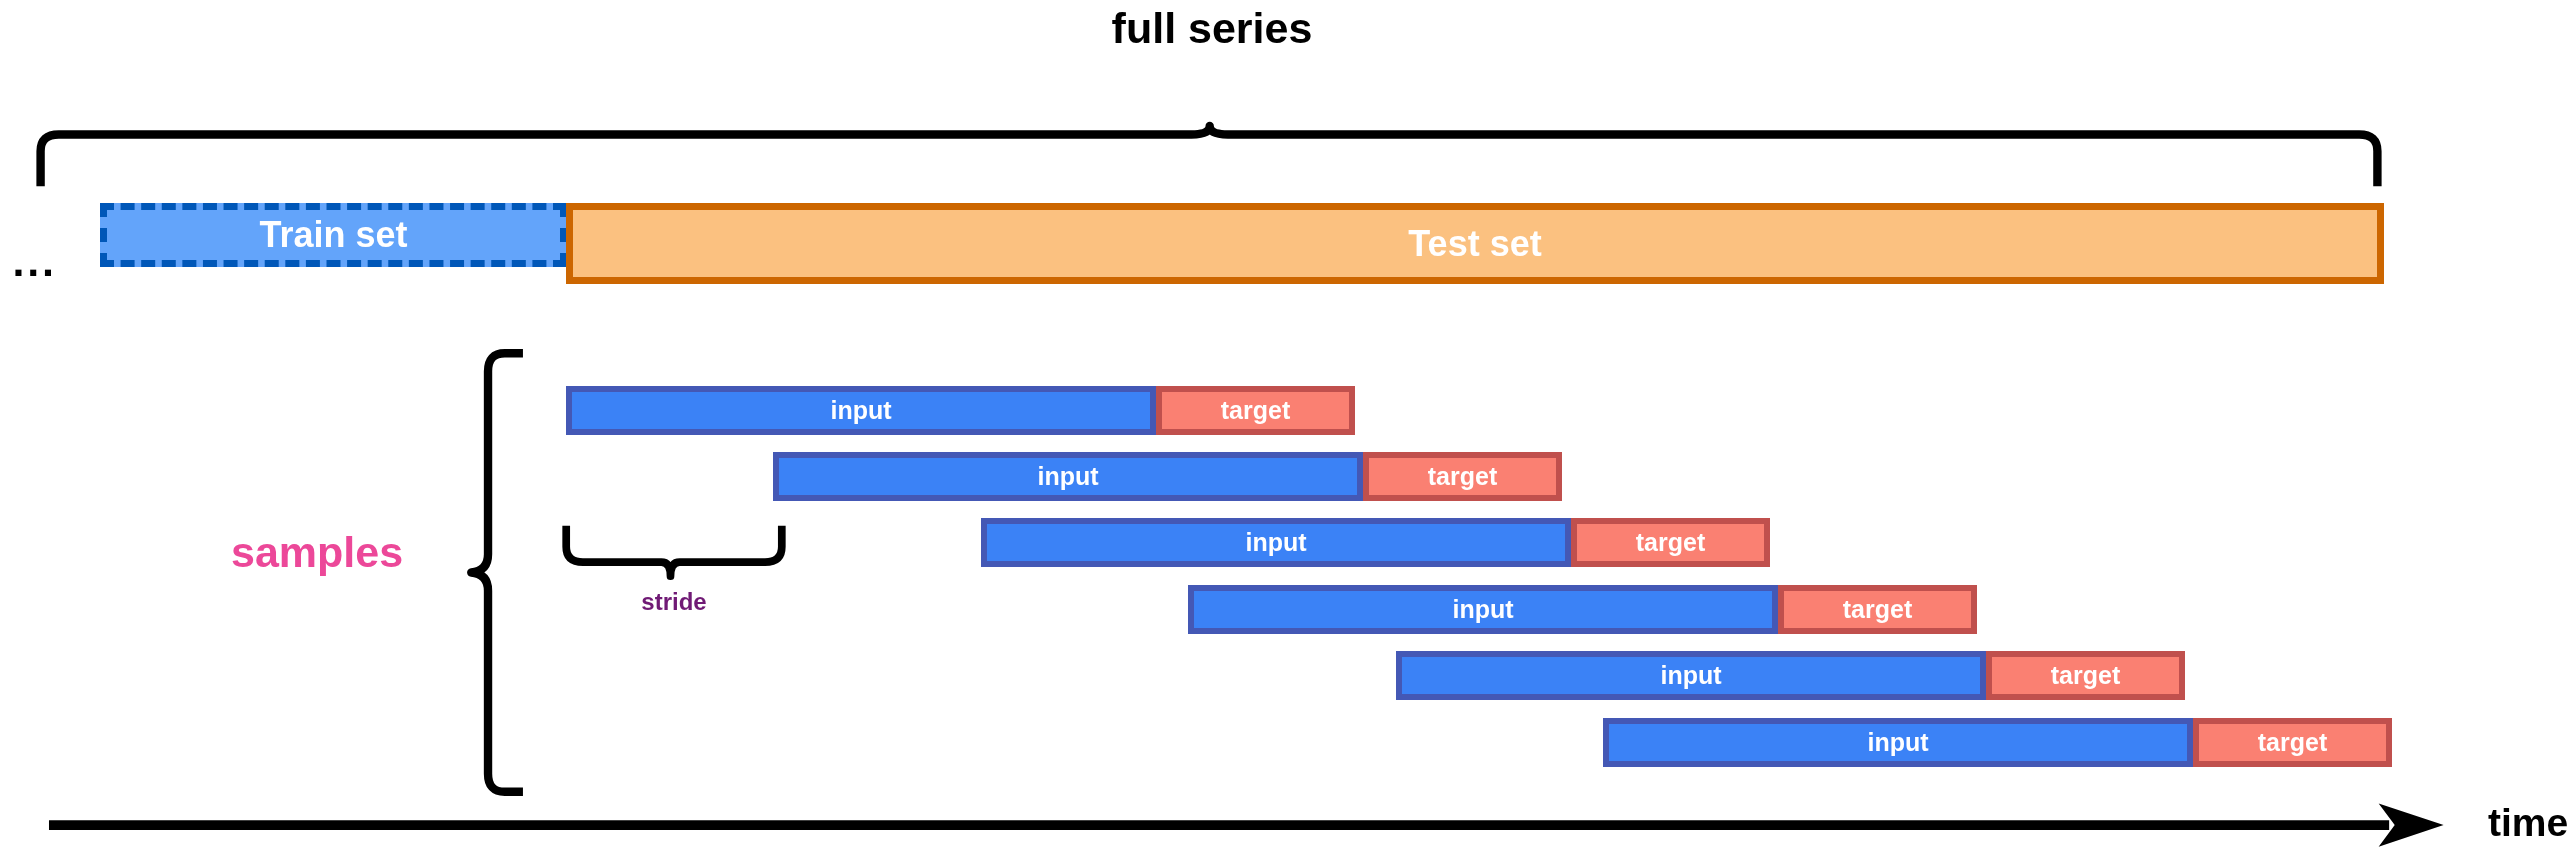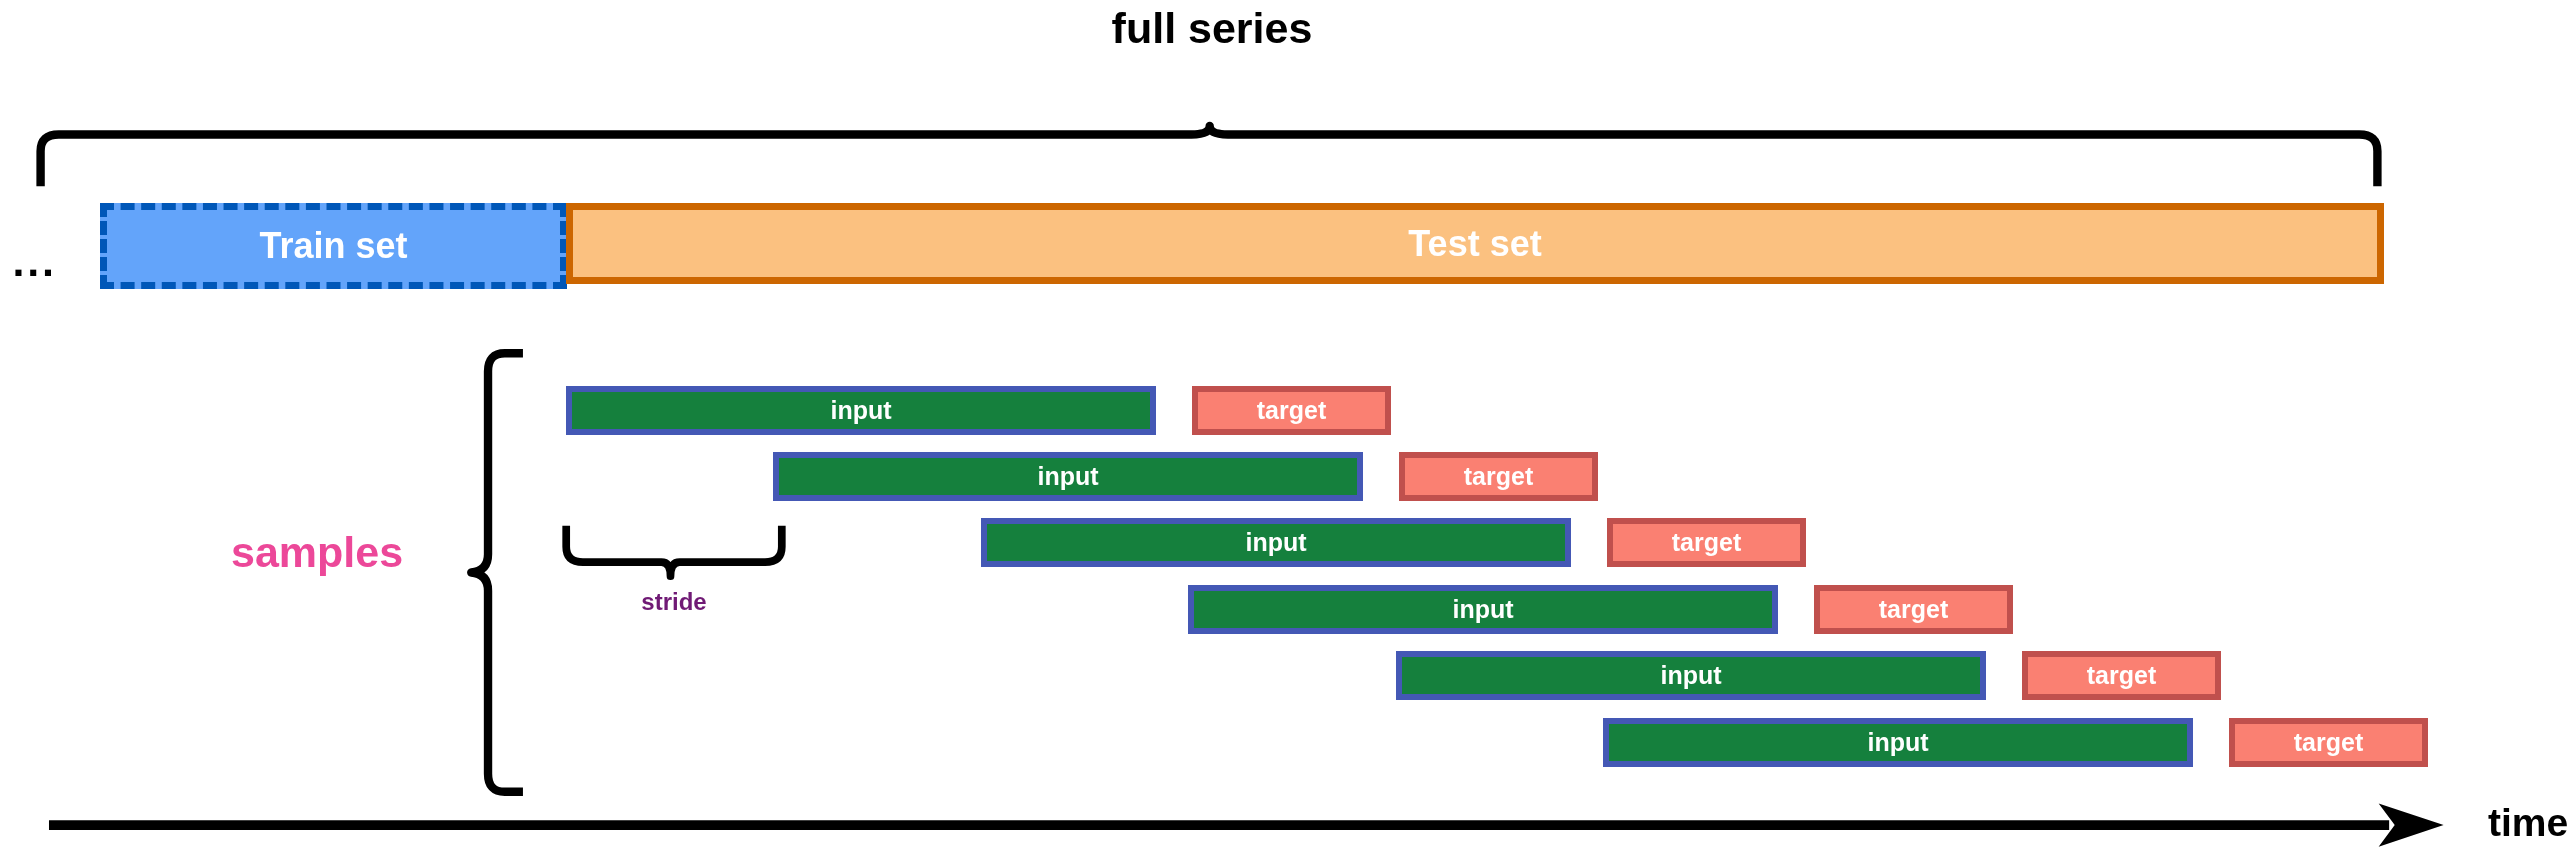--- a/index.html
+++ b/index.html
@@ -66,22 +66,22 @@
     height: 49px;
     box-sizing: border-box;
     display: flex;
     align-items: center;
     justify-content: center;
     color: #ffffff;
     font-size: 25px;
     line-height: 1;
     white-space: nowrap;
   }
-  .seg-input  { background: #15803d; border: 6.3px solid #4458B5; }
-  .seg-target { background: #FA8072; border: 6.3px solid #C0504D; margin-left: 36px; }
+  .seg-input  { background: #3b82f6; border: 6.3px solid #4458B5; }
+  .seg-target { background: #FA8072; border: 6.3px solid #C0504D; }
 
   
   .samples-label {
     font-size: 43px;
     color: #ec4899;
     white-space: nowrap;
     line-height: 1;
     text-align: center;
   }
   .stride-label {
@@ -108,21 +108,21 @@
   <div class="abs title" style="left:1086px; top:7px; width:252px; text-align:center;">full series</div>
 
   <div class="abs" style="left:35px; top:126px;">
     <svg width="2348" height="63" viewBox="0 0 3360 90">
       <path d="M 8 86 L 8 36 Q 8 12 34 12 L 1655 12 Q 1681 12 1681 0 Q 1681 12 1707 12 L 3326 12 Q 3352 12 3352 36 L 3352 86" fill="none" stroke="#000000" stroke-width="12" stroke-linecap="butt" stroke-linejoin="round"></path>
     </svg>
   </div>
 
   <div class="abs ellipsis" style="left:12.6px; top:240px;">...</div>
 
-  <div class="abs split-box train-box" style="left:100px; top:203px; width:467px; height:86px;">
+  <div class="abs split-box train-box" style="left:100px; top:203px; width:467px; height:64px;">
     <span>Train set</span>
   </div>
 
   <div class="abs split-box test-box" style="left:566px; top:203px; width:1818px; height:81px;">
     <span>Test set</span>
   </div>
 
   <div class="abs samples-label" style="left:231px; top:531px;">samples</div>
 
   <div class="abs" style="left:467px; top:349px;">

